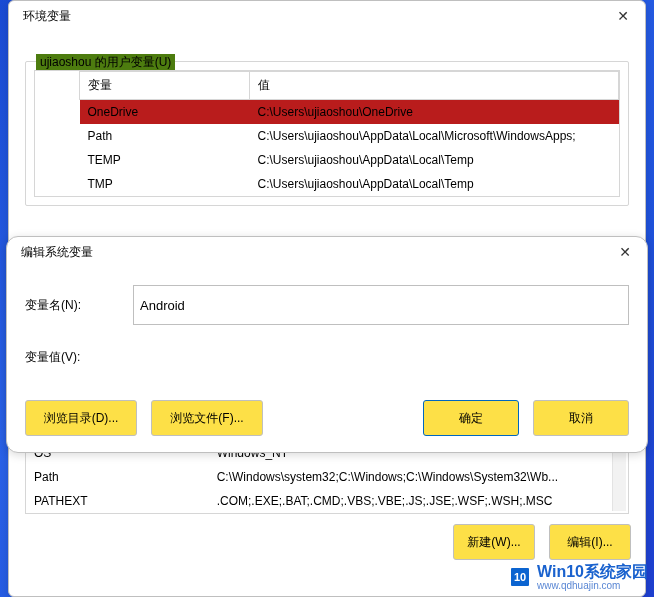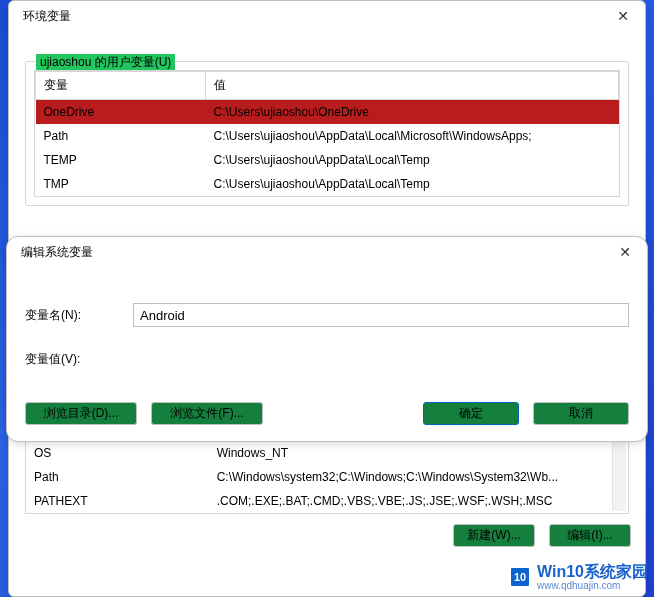--- a/index.html
+++ b/index.html
@@ -31,21 +31,21 @@
   }
   .titlebar .title { font-size: 12px; }
   .close-btn {
     width: 28px; height: 20px;
     display: flex; align-items: center; justify-content: center;
     font-size: 14px; color: #333; cursor: pointer;
   }
   .group-label {
     position: absolute;
     top: -8px; left: 10px;
-    background: #22c55e;
+    background: #4d7c0f;
     padding: 0 4px;
     font-size: 12px;
   }
   .group {
     position: relative;
     border: 1px solid #d6d6d6;
     border-radius: 2px;
     margin: 26px 16px 10px 16px;
   }
   .table {
@@ -70,47 +70,46 @@
   .table tr.selected td { background: #b91c1c; }
   .col-var { width: 170px; }
   .btn-row {
     display: flex;
     gap: 14px;
     justify-content: flex-end;
     padding: 10px 14px 12px 14px;
   }
   .btn {
     min-width: 82px;
-    height: 23px;
-    background: #15803d;
+    height: 36px;
+    background: #fde047;
     border: 1px solid #bfbfbf;
     border-radius: 3px;
     font-size: 12px;
     font-family: inherit;
     cursor: pointer;
     padding: 0 12px;
   }
   .btn.accent { border: 1.5px solid #0067c0; color: #000; }
   
   .edit-dialog {
     left: 6px; top: 236px;
     width: 642px;
     z-index: 10;
   }
   .edit-dialog .form-area { padding: 18px 18px 4px 18px; }
   .form-row {
     display: flex;
     align-items: center;
     margin-bottom: 24px;
-    margin-top: 18px;
   }
   .form-row label { width: 108px; font-size: 12px; }
   .form-row input {
     flex: 1;
-    height: 24px;
+    height: 40px;
     border: 1px solid #0067c0;
     padding: 2px 6px;
     font-family: inherit;
     font-size: 13px;
     outline: none;
   }
   .form-row input.plain { border: 1px solid #bfbfbf; }
   .edit-dialog .btn-row {
     justify-content: space-between;
     padding: 6px 18px 16px 18px;
@@ -160,21 +159,21 @@
 <body>
 
 <div class="window main-win">
   <div class="titlebar">
     <span class="title">环境变量</span>
     <span class="close-btn">✕</span>
   </div>
 
   <div class="group" style="padding:8px 8px 8px 8px; margin-top:30px;">
     <div class="group-label">ujiaoshou 的用户变量(U)</div>
-    <div style="position:relative; border:1px solid #d6d6d6;">
+    <div style="position:relative; border:1px solid #d6d6d6;padding-left:44px;">
       <table class="table">
         <thead>
           <tr>
             <th class="col-var">变量</th>
             <th>值</th>
           </tr>
         </thead>
         <tbody id="user-vars-body">
             <tr class="selected">
               <td class="col-var">OneDrive</td>

